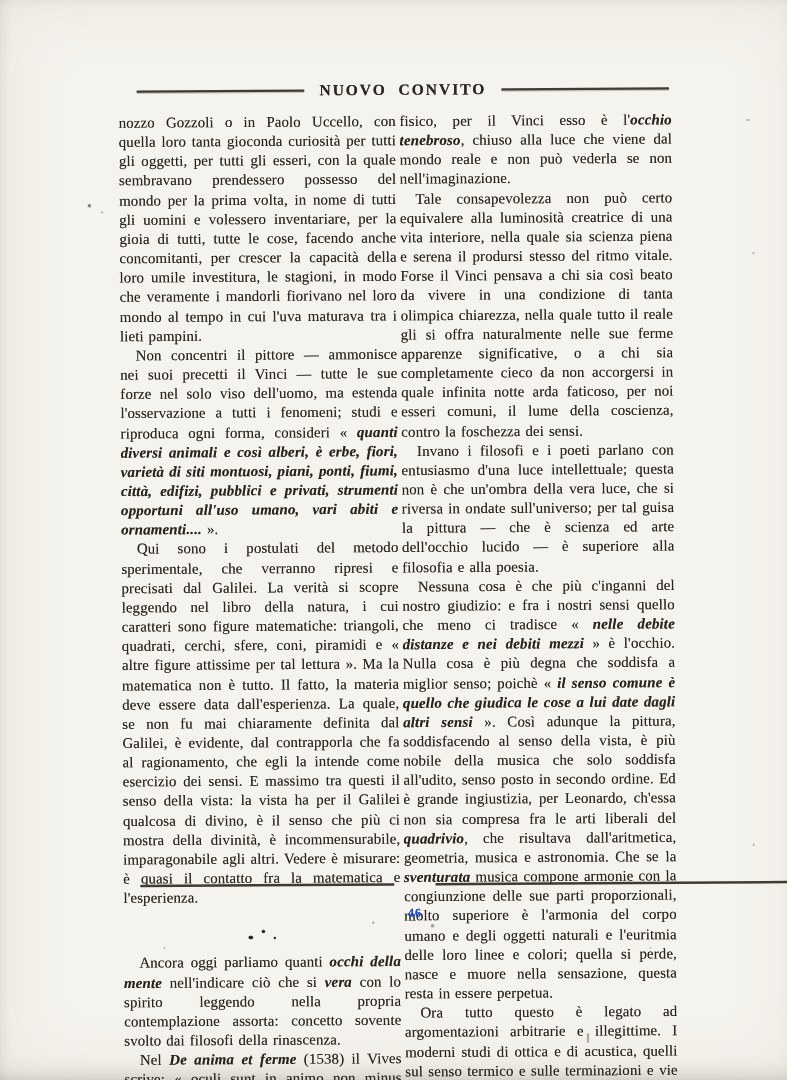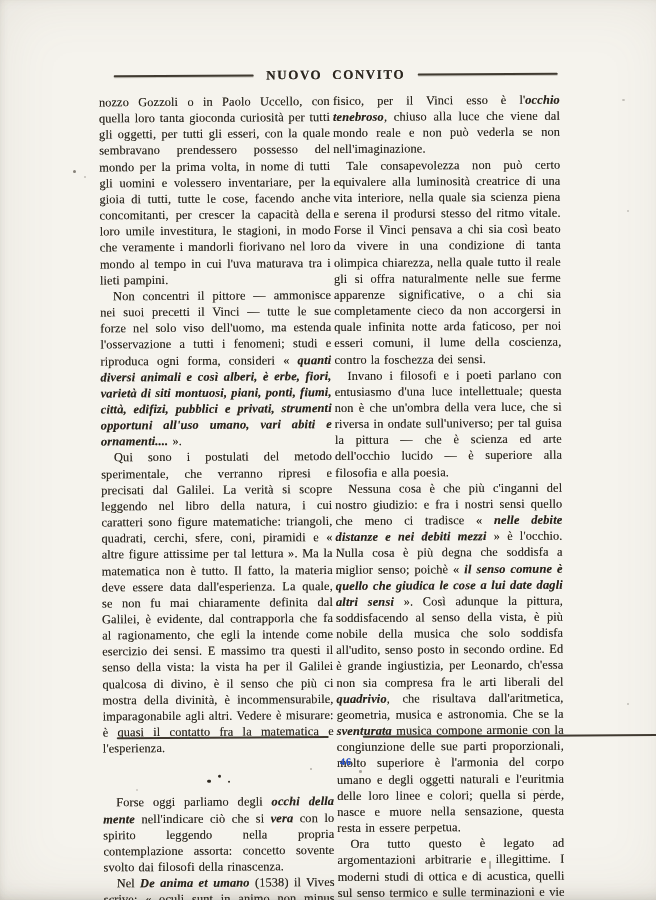--- a/index.html
+++ b/index.html
@@ -98,22 +98,22 @@
 
     <div class="col col-left" lang="it">
         <p class="para"><span>nozzo Gozzoli o in Paolo Uccello, con quella loro tanta gioconda curiosità per tutti gli oggetti, per tutti gli esseri, con la quale sembravano prendessero possesso del mondo per la prima volta, in nome di tutti gli uomini e volessero inventariare, per la gioia di tutti, tutte le cose, facendo anche concomitanti, per crescer la capacità della loro umile investitura, le stagioni, in modo che veramente i mandorli fiorivano nel loro mondo al tempo in cui l'uva maturava tra i lieti pampini.</span></p>
         <p class="para indent"><span>Non concentri il pittore — ammonisce nei suoi precetti il Vinci — tutte le sue forze nel solo viso dell'uomo, ma estenda l'osservazione a tutti i fenomeni; studi e riproduca ogni forma, consideri « </span><em>quanti diversi animali e così alberi, è erbe, fiori, varietà di siti montuosi, piani, ponti, fiumi, città, edifizi, pubblici e privati, strumenti opportuni all'uso umano, vari abiti e ornamenti.... </em><span>».</span></p>
         <p class="para indent"><span>Qui sono i postulati del metodo sperimentale, che verranno ripresi e precisati dal Galilei. La verità si scopre leggendo nel libro della natura, i cui caratteri sono figure matematiche: triangoli, quadrati, cerchi, sfere, coni, piramidi e « altre figure attissime per tal lettura ». Ma la matematica non è tutto. Il fatto, la materia deve essere data dall'esperienza. La quale, se non fu mai chiaramente definita dal Galilei, è evidente, dal contrapporla che fa al ragionamento, che egli la intende come esercizio dei sensi. E massimo tra questi il senso della vista: la vista ha per il Galilei qualcosa di divino, è il senso che più ci mostra della divinità, è incommensurabile, imparagonabile agli altri. Vedere è misurare: è quasi il contatto fra la matematica e l'esperienza.</span></p>
         <div class="asterism">
           <i class="dot"></i>
           <i class="dot mid"></i>
           <i class="dot small"></i>
         </div>
-        <p class="para indent"><span>Forse oggi parliamo degli </span><em>occhi della mente</em><span> nell'indicare ciò che si </span><em>vera</em><span> con lo spirito leggendo nella propria contemplazione assorta: concetto sovente svolto dai filosofi della rinascenza.</span></p>
-        <p class="para indent"><span>Nel </span><em>De anima et umano</em><span> (1538) il Vives scrive: « oculi sunt in animo non minus quam in corpore » e trova completa analogia fra le cose che si apprendono con i sensi e quelle che si presentano nell'intimo.</span></p>
+        <p class="para indent"><span>Ancora oggi parliamo quanti </span><em>occhi della mente</em><span> nell'indicare ciò che si </span><em>vera</em><span> con lo spirito leggendo nella propria contemplazione assorta: concetto sovente svolto dai filosofi della rinascenza.</span></p>
+        <p class="para indent"><span>Nel </span><em>De anima et ferme</em><span> (1538) il Vives scrive: « oculi sunt in animo non minus quam in corpore » e trova completa analogia fra le cose che si apprendono con i sensi e quelle che si presentano nell'intimo.</span></p>
       </div>
     <div class="col col-right" lang="it">
         <p class="para"><span>fisico, per il Vinci esso è l'</span><em>occhio tenebroso</em><span>, chiuso alla luce che viene dal mondo reale e non può vederla se non nell'imaginazione.</span></p>
         <p class="para indent"><span>Tale consapevolezza non può certo equivalere alla luminosità creatrice di una vita interiore, nella quale sia scienza piena e serena il prodursi stesso del ritmo vitale. Forse il Vinci pensava a chi sia così beato da vivere in una condizione di tanta olimpica chiarezza, nella quale tutto il reale gli si offra naturalmente nelle sue ferme apparenze significative, o a chi sia completamente cieco da non accorgersi in quale infinita notte arda faticoso, per noi esseri comuni, il lume della coscienza, contro la foschezza dei sensi.</span></p>
         <p class="para indent"><span>Invano i filosofi e i poeti parlano con entusiasmo d'una luce intellettuale; questa non è che un'ombra della vera luce, che si riversa in ondate sull'universo; per tal guisa la pittura — che è scienza ed arte dell'occhio lucido — è superiore alla filosofia e alla poesia.</span></p>
         <p class="para indent"><span>Nessuna cosa è che più c'inganni del nostro giudizio: e fra i nostri sensi quello che meno ci tradisce « </span><em>nelle debite distanze e nei debiti mezzi</em><span> » è l'occhio. Nulla cosa è più degna che soddisfa a miglior senso; poichè « </span><em>il senso comune è quello che giudica le cose a lui date dagli altri sensi</em><span> ». Così adunque la pittura, soddisfacendo al senso della vista, è più nobile della musica che solo soddisfa all'udito, senso posto in secondo ordine. Ed è grande ingiustizia, per Leonardo, ch'essa non sia compresa fra le arti liberali del </span><em>quadrivio</em><span>, che risultava dall'aritmetica, geometria, musica e astronomia. Che se la </span><em>sventurata</em><span> musica compone armonie con la congiunzione delle sue parti proporzionali, molto superiore è l'armonia del corpo umano e degli oggetti naturali e l'euritmia delle loro linee e colori; quella si perde, nasce e muore nella sensazione, questa resta in essere perpetua.</span></p>
         <p class="para indent"><span>Ora tutto questo è legato ad argomentazioni arbitrarie e illegittime. I moderni studi di ottica e di acustica, quelli sul senso termico e sulle terminazioni e vie nervose del caldo e del freddo, hanno mostrato che se le sensazioni stesse sono fisiologicamente composte per modi, intensità ed aree speciali, sono anche armonizzate fra loro per </span></p>
       </div>
 
     <div class="footer">

